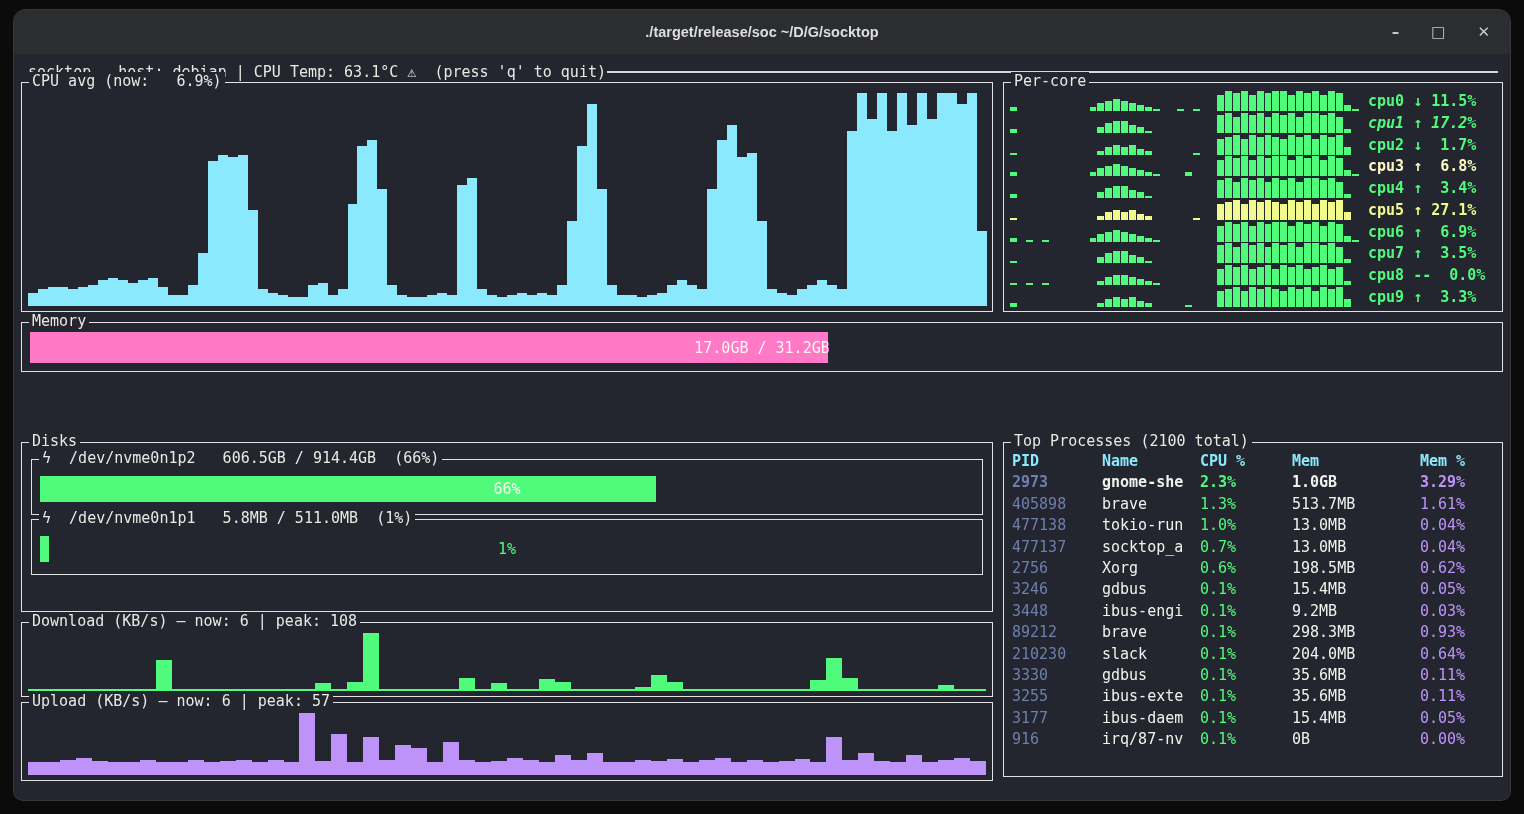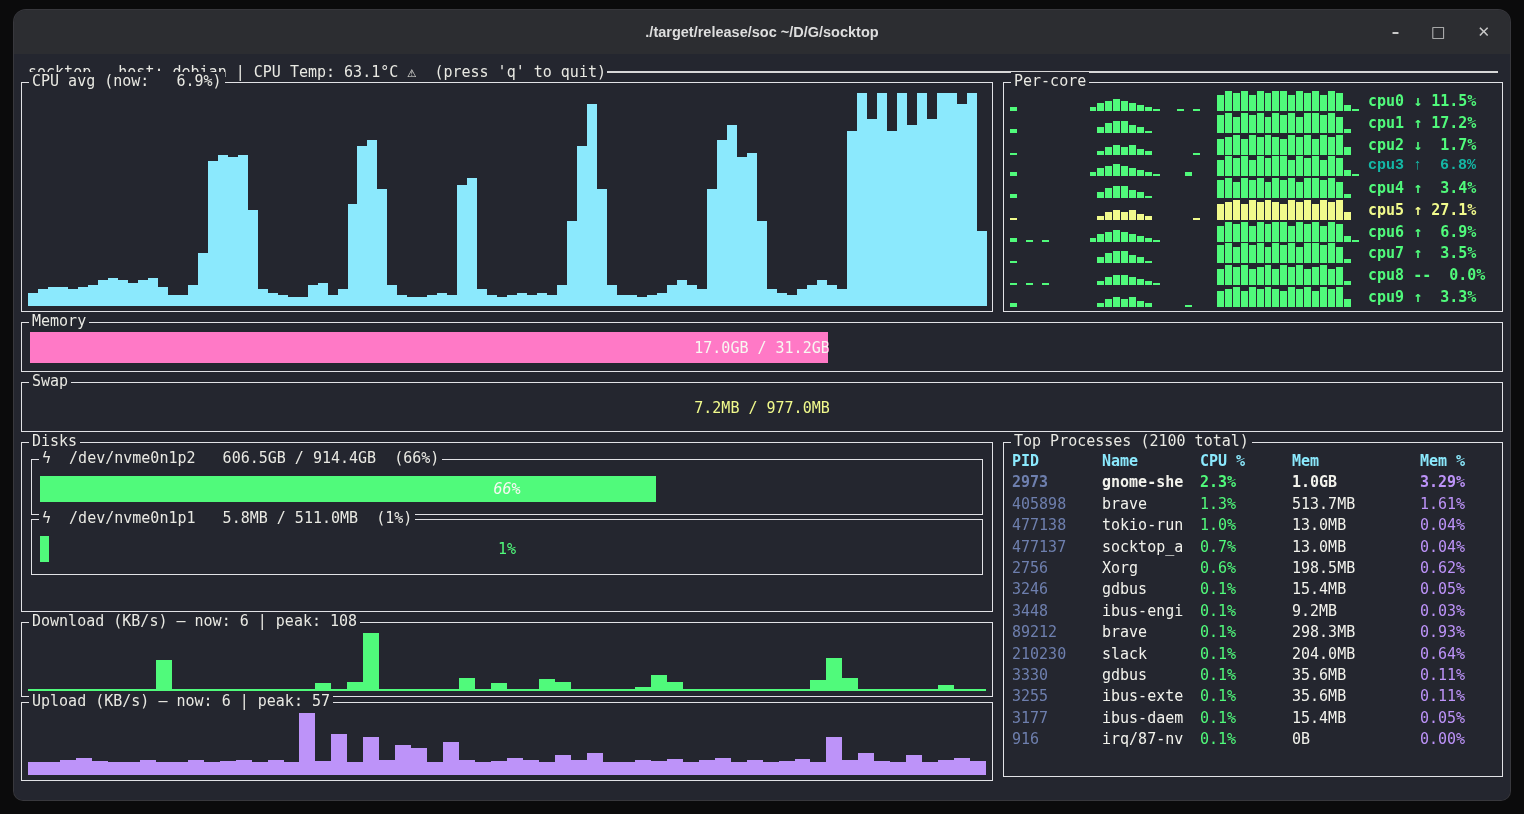--- a/index.html
+++ b/index.html
@@ -269,21 +269,21 @@
               <div style="height: 100%; background: rgb(80, 250, 123);"></div>
               <div style="height: 80%; background: rgb(80, 250, 123);"></div>
               <div style="height: 100%; background: rgb(80, 250, 123);"></div>
               <div style="height: 100%; background: rgb(80, 250, 123);"></div>
               <div style="height: 90%; background: rgb(80, 250, 123);"></div>
               <div style="height: 100%; background: rgb(80, 250, 123);"></div>
               <div style="height: 80%; background: rgb(80, 250, 123);"></div>
               <div style="height: 20%; background: rgb(80, 250, 123);"></div>
               <div style="height: 0%; background: rgb(80, 250, 123);"></div>
             </div>
-            <div class="core-label" style="color: rgb(80, 250, 123);">cpu1 ↑ 17.2%</div>
+            <div class="core-label" style="color: rgb(80, 250, 123); font-style: italic;">cpu1 ↑ 17.2%</div>
           </div>
           <div class="core-row">
             <div class="spark">
               <div style="height: 10%; background: rgb(80, 250, 123);"></div>
               <div style="height: 0%; background: rgb(80, 250, 123);"></div>
               <div style="height: 0%; background: rgb(80, 250, 123);"></div>
               <div style="height: 0%; background: rgb(80, 250, 123);"></div>
               <div style="height: 0%; background: rgb(80, 250, 123);"></div>
               <div style="height: 0%; background: rgb(80, 250, 123);"></div>
               <div style="height: 0%; background: rgb(80, 250, 123);"></div>
@@ -367,21 +367,21 @@
               <div style="height: 80%; background: rgb(80, 250, 123);"></div>
               <div style="height: 100%; background: rgb(80, 250, 123);"></div>
               <div style="height: 90%; background: rgb(80, 250, 123);"></div>
               <div style="height: 100%; background: rgb(80, 250, 123);"></div>
               <div style="height: 80%; background: rgb(80, 250, 123);"></div>
               <div style="height: 100%; background: rgb(80, 250, 123);"></div>
               <div style="height: 90%; background: rgb(80, 250, 123);"></div>
               <div style="height: 30%; background: rgb(80, 250, 123);"></div>
               <div style="height: 10%; background: rgb(80, 250, 123);"></div>
             </div>
-            <div class="core-label" style="color: #14b8a6; font-family: Liberation Mono, monospace;">cpu3 ↑  6.8%</div>
+            <div class="core-label" style="color: #fef9c3;">cpu3 ↑  6.8%</div>
           </div>
           <div class="core-row">
             <div class="spark">
               <div style="height: 20%; background: rgb(80, 250, 123);"></div>
               <div style="height: 0%; background: rgb(80, 250, 123);"></div>
               <div style="height: 0%; background: rgb(80, 250, 123);"></div>
               <div style="height: 0%; background: rgb(80, 250, 123);"></div>
               <div style="height: 0%; background: rgb(80, 250, 123);"></div>
               <div style="height: 0%; background: rgb(80, 250, 123);"></div>
               <div style="height: 0%; background: rgb(80, 250, 123);"></div>
@@ -675,35 +675,29 @@
 
     <div class="panel" id="memory-panel">
       <span class="panel-title">Memory</span>
       <div class="gauge">
         <div class="gauge-fill" style="background: rgb(255, 121, 198); width: 54.5%;"></div>
         <div class="gauge-label" style="color: rgb(248, 248, 242); clip-path: inset(0px 45.5% 0px 0px);">17.0GB / 31.2GB</div>
         <div class="gauge-label" style="color: rgb(255, 121, 198); clip-path: inset(0px 0px 0px 54.5%);">17.0GB / 31.2GB</div>
       </div>
     </div>
 
-    <div class="panel" id="swap-panel">
-      <span class="panel-title">Swap</span>
-      <div class="gauge">
-        <div class="gauge-label" style="color:#f1fa8c;">7.2MB / 977.0MB</div>
-      </div>
-    </div>
 
     <div class="panel" id="disks-panel">
       <span class="panel-title">Disks</span>
 
       <div class="disk" style="top:16px;">
         <span class="disk-title"><span>ϟ</span>  <span>/dev/nvme0n1p2   606.5GB / 914.4GB  (66%)</span></span>
         <div class="disk-gauge">
           <div class="gauge-fill" style="background: rgb(80, 250, 123); width: 66%;"></div>
-          <div class="gauge-label" style="color:#f8f8f2;font-style:italic;">66%</div>
+          <div class="gauge-label" style="color:#f8f8f2;">66%</div>
         </div>
       </div>
 
       <div class="disk" style="top:76px;">
         <span class="disk-title"><span>ϟ</span>  <span>/dev/nvme0n1p1   5.8MB / 511.0MB  (1%)</span></span>
         <div class="disk-gauge">
           <div class="gauge-fill" style="background: rgb(80, 250, 123); width: 1%;"></div>
           <div class="gauge-label" style="color:#50fa7b;">1%</div>
         </div>
       </div>

